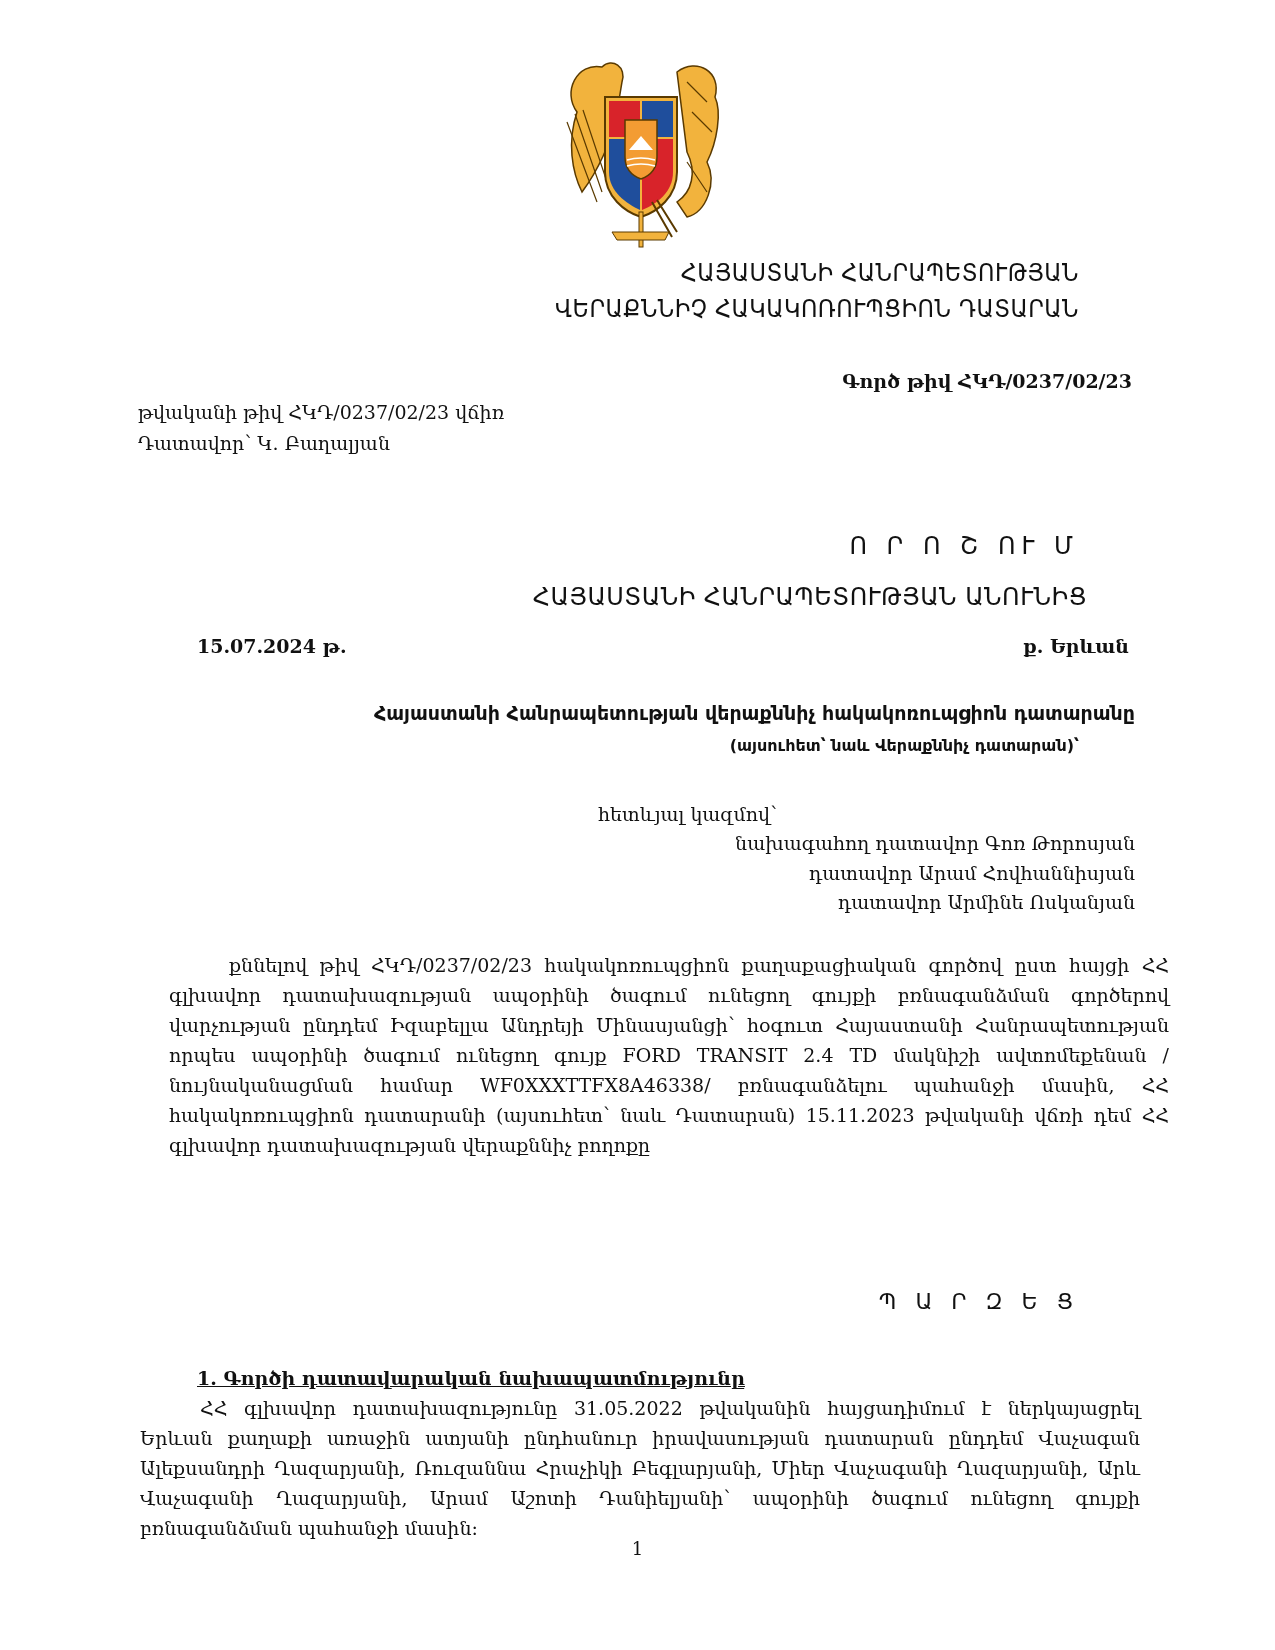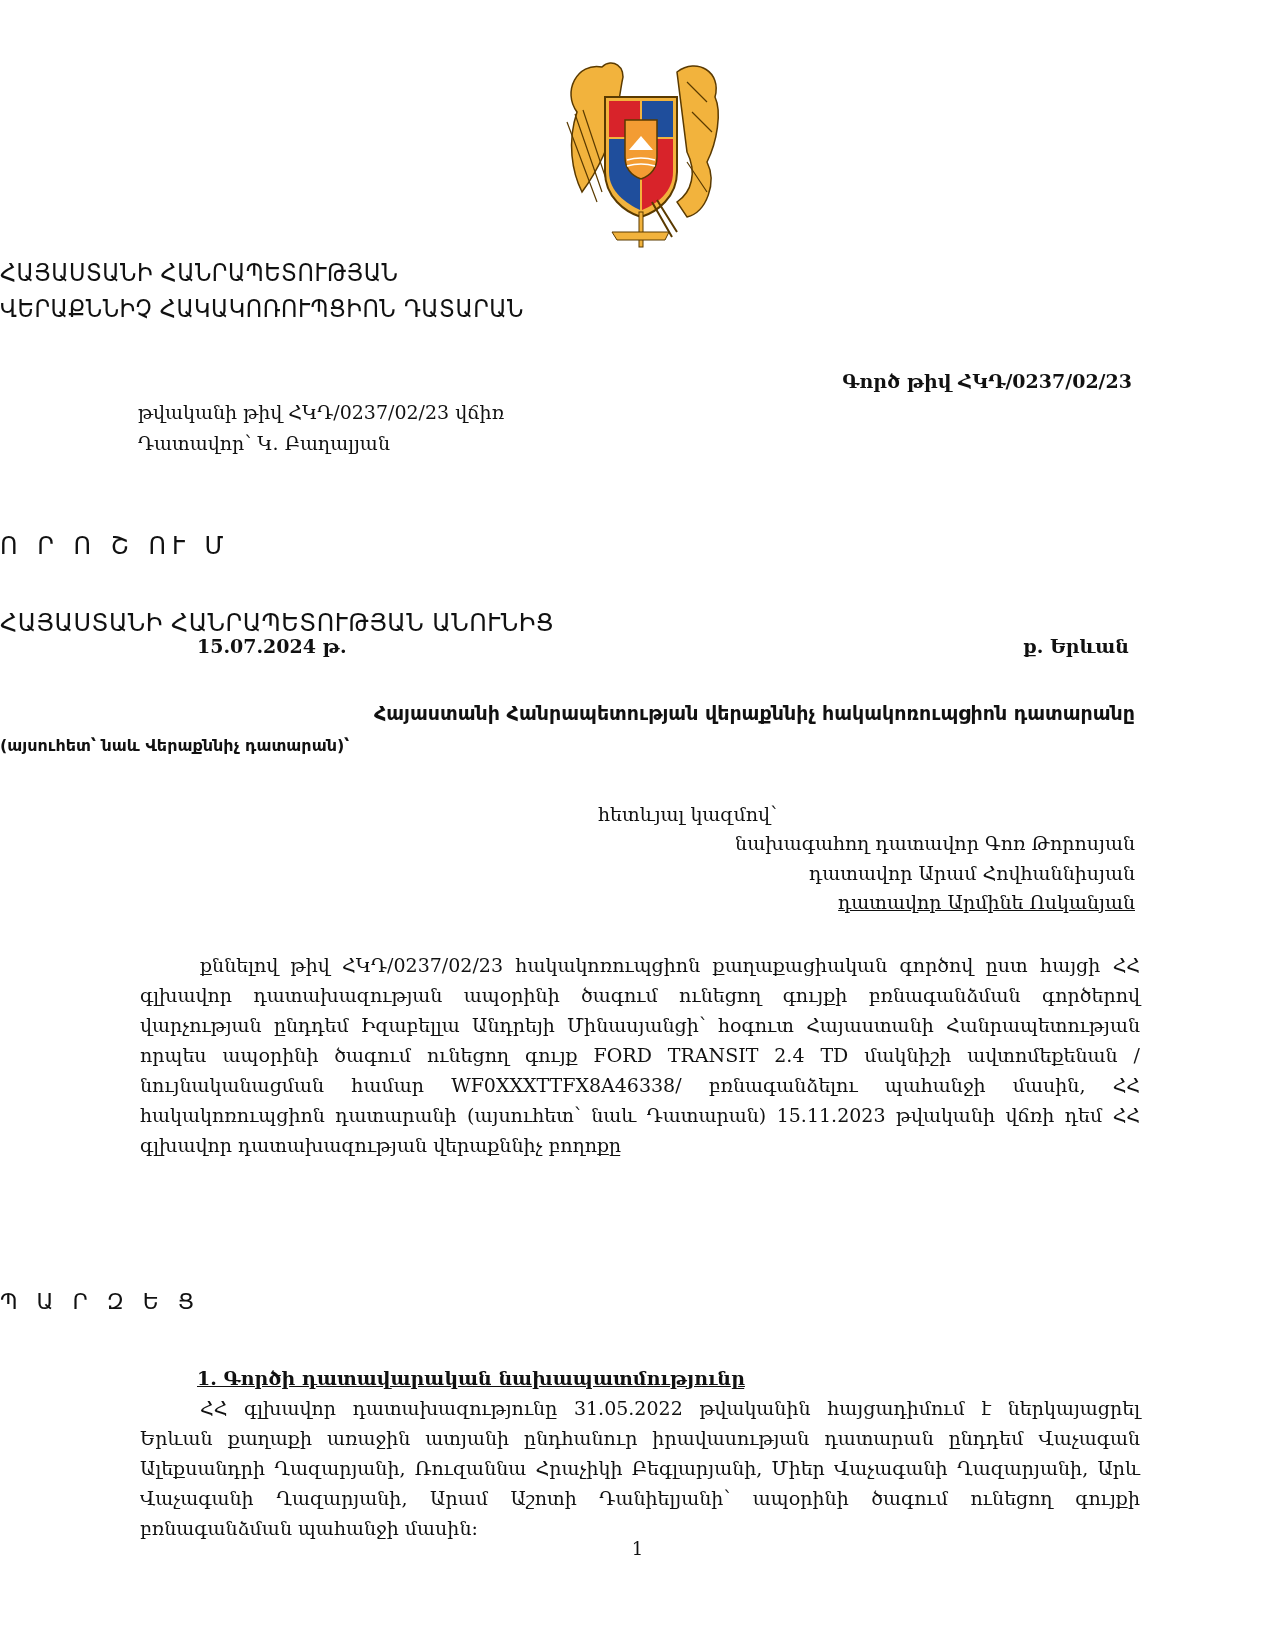--- a/index.html
+++ b/index.html
@@ -1,20 +1,20 @@
 <!DOCTYPE html>
 <html><head>
 <meta charset="utf-8">
 <style>
   html, body { margin: 0; padding: 0; background: #ffffff; }
   body { width: 1275px; height: 1650px; position: relative; overflow: hidden;
          font-family: "DejaVu Serif", "Liberation Serif", serif; color: #111; }
   .page { position: absolute; left: 0; top: 0; width: 1275px; height: 1650px; }
   .emblem { position: absolute; left: 557px; top: 52px; width: 168px; height: 200px; }
-  .center { position: absolute; left: 0; width: 1079px; text-align: left; }
+  .center { position: absolute; left: 0; width: 1079px; text-align: right; }
   .court-title { font-family: "DejaVu Sans Condensed", "DejaVu Sans", sans-serif; font-size: 25px; letter-spacing: 0.5px; line-height: 34px; }
   .abs { position: absolute; }
   .txt { font-size: 19px; line-height: 30px; white-space: nowrap; }
   .bold { font-weight: bold; }
   .cond { font-family: "DejaVu Sans", sans-serif; }
   .verdict { font-family: "DejaVu Sans", sans-serif; font-size: 24px; line-height: 34px; letter-spacing: 6px; }
   .verdict2 { font-family: "DejaVu Sans", sans-serif; font-size: 24px; line-height: 34px; letter-spacing: 0.5px; }
   .para { position: absolute; left: 140px; width: 1000px; font-size: 19px; line-height: 30px; text-align: justify; }
   .para p { margin: 0; }
   .indent { text-indent: 60px; }
@@ -50,34 +50,34 @@
   </svg>
 
   <div class="center court-title" style="top:256px;">ՀԱՅԱՍՏԱՆԻ ՀԱՆՐԱՊԵՏՈՒԹՅԱՆ</div>
   <div class="center court-title" style="top:292px;">ՎԵՐԱՔՆՆԻՉ ՀԱԿԱԿՈՌՈՒՊՑԻՈՆ ԴԱՏԱՐԱՆ</div>
 
   <div class="abs txt" style="left:138px; top:397px;">թվականի թիվ ՀԿԴ/0237/02/23 վճիռ</div>
   <div class="abs txt" style="left:138px; top:428px;">Դատավոր՝ Կ. Բաղալյան</div>
   <div class="abs txt bold" style="right:143px; top:366px;">Գործ թիվ ՀԿԴ/0237/02/23</div>
 
   <div class="center verdict" style="top:529px;">Ո Ր Ո Շ ՈՒ Մ</div>
-  <div class="center verdict2" style="top:606px;">ՀԱՅԱՍՏԱՆԻ ՀԱՆՐԱՊԵՏՈՒԹՅԱՆ ԱՆՈՒՆԻՑ</div>
+  <div class="center verdict2" style="top:580px;padding-left:8px;">ՀԱՅԱՍՏԱՆԻ ՀԱՆՐԱՊԵՏՈՒԹՅԱՆ ԱՆՈՒՆԻՑ</div>
 
   <div class="abs txt bold" style="left:197px; top:631px;">15.07.2024 թ.</div>
   <div class="abs txt bold" style="right:146px; top:631px;">ք. Երևան</div>
 
   <div class="abs txt bold cond" style="right:140px; top:698px; font-size:19px;">Հայաստանի Հանրապետության վերաքննիչ հակակոռուպցիոն դատարանը</div>
   <div class="center txt bold cond" style="top:731px; font-size:16px;">(այսուհետ՝ նաև Վերաքննիչ դատարան)՝</div>
 
   <div class="abs txt" style="left:598px; top:799px;">հետևյալ կազմով՝</div>
   <div class="abs txt" style="right:140px; top:828px;">նախագահող դատավոր Գոռ Թորոսյան</div>
   <div class="abs txt" style="right:140px; top:858px;">դատավոր Արամ Հովհաննիսյան</div>
-  <div class="abs txt" style="right:140px; top:887px;text-decoration:underline;">դատավոր Արմինե Ոսկանյան</div>
+  <div class="abs txt" style="right:140px; top:887px;">դատավոր Արմինե Ոսկանյան</div>
 
-  <div class="para" style="top:950px;">
+  <div class="para" style="top:950px;margin-left:29px;">
     <p class="indent">քննելով թիվ ՀԿԴ/0237/02/23 հակակոռուպցիոն քաղաքացիական գործով ըստ հայցի ՀՀ գլխավոր դատախազության ապօրինի ծագում ունեցող գույքի բռնագանձման գործերով վարչության ընդդեմ Իզաբելլա Անդրեյի Մինասյանցի՝ հօգուտ Հայաստանի Հանրապետության որպես ապօրինի ծագում ունեցող գույք FORD TRANSIT 2.4 TD մակնիշի ավտոմեքենան /նույնականացման համար WF0XXXTTFX8A46338/ բռնագանձելու պահանջի մասին, ՀՀ հակակոռուպցիոն դատարանի (այսուհետ՝ նաև Դատարան) 15.11.2023 թվականի վճռի դեմ ՀՀ գլխավոր դատախազության վերաքննիչ բողոքը</p>
   </div>
 
   <div class="center verdict" style="top:1285px; font-size:22px;">Պ Ա Ր Զ Ե Ց</div>
 
   <div class="abs txt bold underline" style="left:197px; top:1363px;">1. Գործի դատավարական նախապատմությունը</div>
   <div class="para" style="top:1393px;">
     <p class="indent">ՀՀ գլխավոր դատախազությունը 31.05.2022 թվականին հայցադիմում է ներկայացրել Երևան քաղաքի առաջին ատյանի ընդհանուր իրավասության դատարան ընդդեմ Վաչագան Ալեքսանդրի Ղազարյանի, Ռուզաննա Հրաչիկի Բեգլարյանի, Միեր Վաչագանի Ղազարյանի, Արև Վաչագանի Ղազարյանի, Արամ Աշոտի Դանիելյանի՝ ապօրինի ծագում ունեցող գույքի բռնագանձման պահանջի մասին:</p>
   </div>
 

